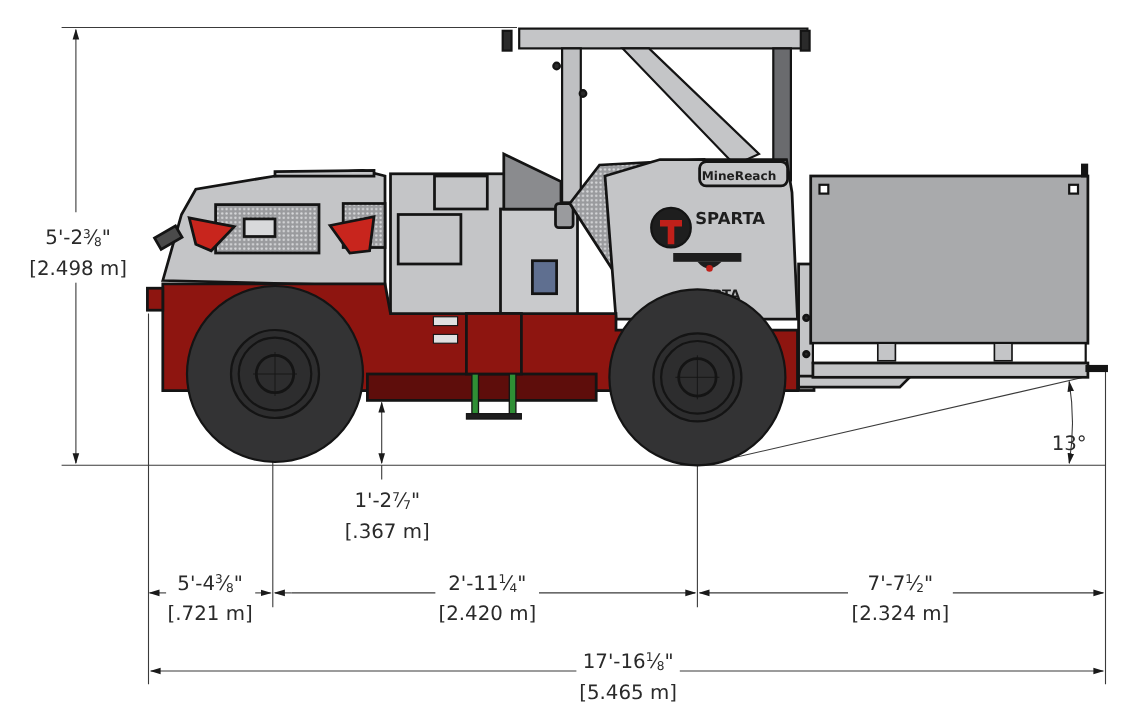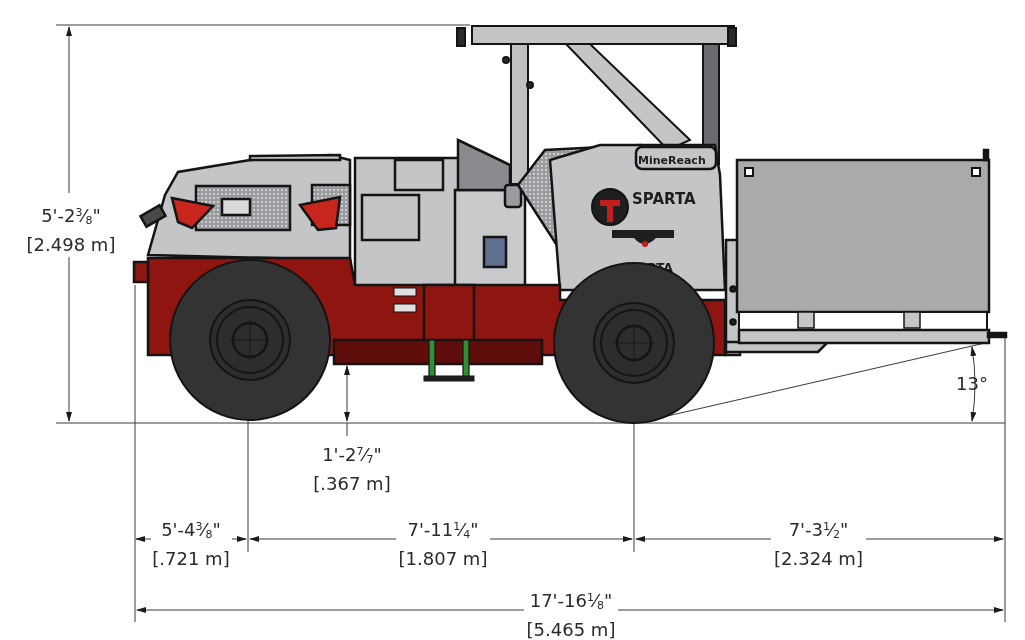--- a/index.html
+++ b/index.html
@@ -163,29 +163,29 @@
   <div><span>1'-2</span><sup>7</sup>⁄<sub>7</sub><span>"</span></div>
   <div>[.367 m]</div>
 </div>
 
 <div class="dim" style="left:150px; top:515px; width:82px; background:transparent;">
   <div><span>5'-4</span><sup>3</sup>⁄<sub>8</sub><span>"</span></div>
   <div>[.721 m]</div>
 </div>
 
 <div class="dim" style="left:396px; top:515px; width:94px;">
-  <div><span>7'-11</span><sup>1</sup>⁄<sub>4</sub><span>"</span></div>
-  <div>[1.807 m]</div>
+  <div><span>2'-11</span><sup>1</sup>⁄<sub>4</sub><span>"</span></div>
+  <div>[2.420 m]</div>
 </div>
 
 <div class="dim" style="left:771px; top:515px; width:95px;">
-  <div><span>7'-3</span><sup>1</sup>⁄<sub>2</sub><span>"</span></div>
+  <div><span>7'-7</span><sup>1</sup>⁄<sub>2</sub><span>"</span></div>
   <div>[2.324 m]</div>
 </div>
 
 <div class="dim" style="left:524px; top:586px; width:94px;">
   <div><span>17'-16</span><sup>1</sup>⁄<sub>8</sub><span>"</span></div>
   <div>[5.465 m]</div>
 </div>
 
-<div class="dim" style="left:952px; top:372px; width:40px; background:transparent;">
+<div class="dim" style="left:952px; top:392px; width:40px; background:transparent;">
   <span>13°</span>
 </div>
 
 </body></html>

